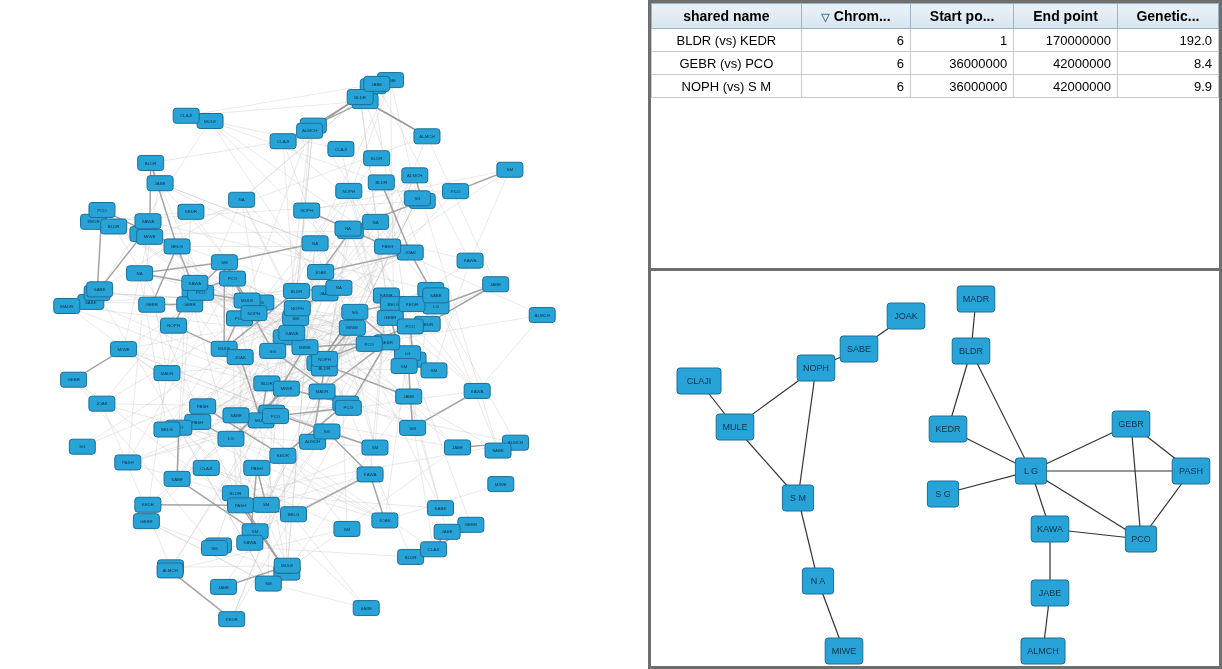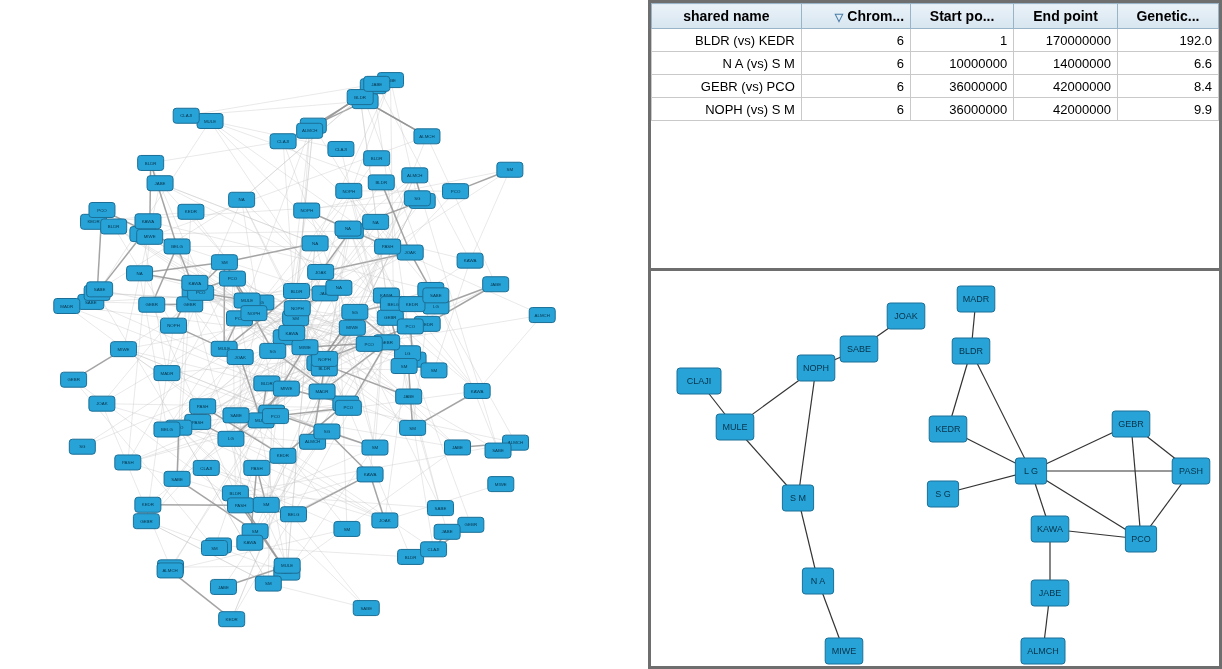--- a/index.html
+++ b/index.html
@@ -39,30 +39,30 @@
     background: linear-gradient(to bottom,#eaf2f8 0%, #d7e6f0 100%);
     border: 1px solid #9ab4c7;
     font-weight: bold;
     font-size: 14px;
     height: 25px;
     padding: 0 6px;
     text-align: center;
     white-space: nowrap;
     margin-left: 34px;
   }
-  table.data-table th.sorted { text-align: right; }
+  table.data-table th.sorted { text-align: center; }
   table.data-table td {
     border: 1px solid #c9c9c9;
     height: 23px;
     padding: 1px 6px;
     white-space: nowrap;
     background: #ffffff;
   }
   td.num { text-align: right; }
-  td.name { text-align: right; }
+  td.name { text-align: center; }
   .sort-glyph { color: #4a7ea8; margin-right: 4px; font-size: 11px; }
 
   
   #subnetwork-panel {
     position: absolute; left: 648px; top: 268px; width: 574px; height: 401px;
     background: #ffffff;
     border: 3px solid #6e6e6e;
     overflow: hidden;
   }
   #subnetwork-panel svg { display:block; }
@@ -1069,27 +1069,20 @@
       </thead>
       <tbody id="table-body">
           <tr>
             <td class="name">BLDR (vs) KEDR</td>
             <td class="num">6</td>
             <td class="num">1</td>
             <td class="num">170000000</td>
             <td class="num">192.0</td>
           </tr>
           <tr>
-            <td class="name">N A (vs) S M</td>
-            <td class="num">6</td>
-            <td class="num">10000000</td>
-            <td class="num">14000000</td>
-            <td class="num">6.6</td>
-          </tr>
-          <tr>
             <td class="name">GEBR (vs) PCO</td>
             <td class="num">6</td>
             <td class="num">36000000</td>
             <td class="num">42000000</td>
             <td class="num">8.4</td>
           </tr>
           <tr>
             <td class="name">NOPH (vs) S M</td>
             <td class="num">6</td>
             <td class="num">36000000</td>

